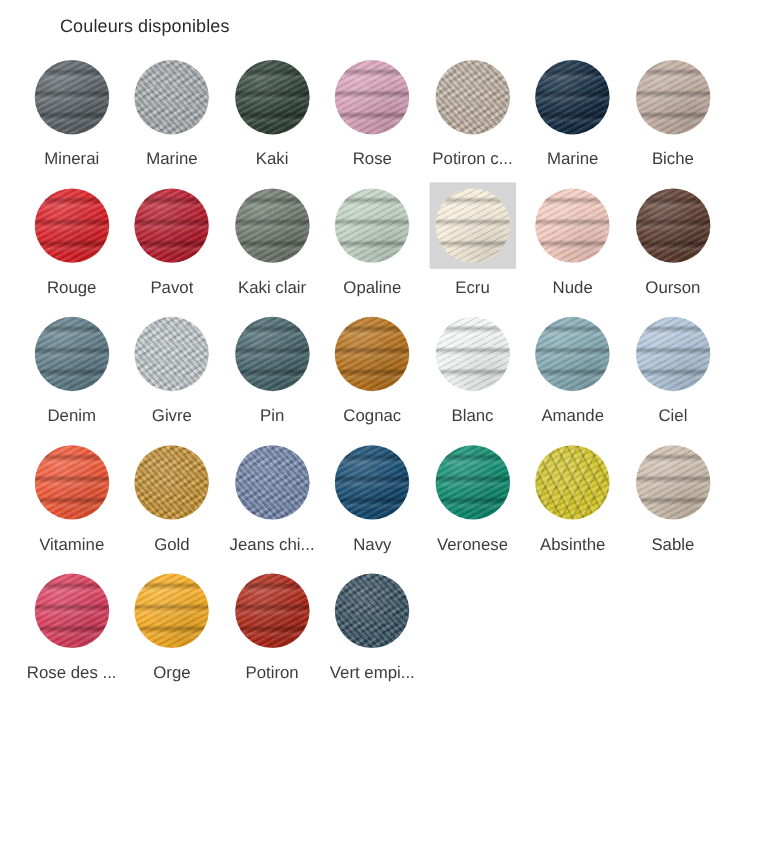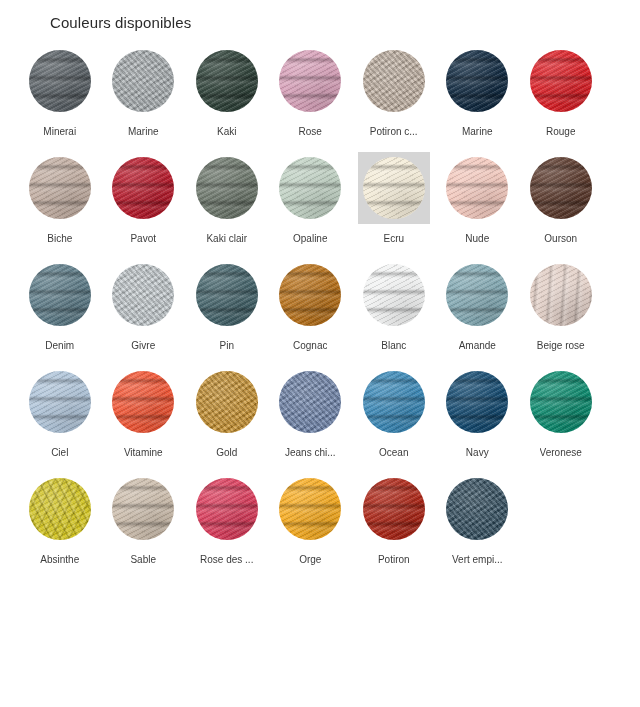--- a/index.html
+++ b/index.html
@@ -173,21 +173,21 @@
         rgba(255,255,255,0.09) 0px,
         rgba(255,255,255,0.09) 3px,
         rgba(0,0,0,0.09) 3px,
         rgba(0,0,0,0.09) 6px
       ),
       radial-gradient(circle at 40% 32%, rgba(255,255,255,0.14), rgba(0,0,0,0) 65%);
   }
 
   .swatch-label {
     margin-top: 7px;
-    font-size: 10px;
+    font-size: 14px;
     line-height: 16px;
     color: #3c3c3c;
     text-align: right;
     max-width: 80px;
     white-space: nowrap;
     overflow: hidden;
     text-overflow: ellipsis;
   }
 </style>
 </head>
@@ -229,32 +229,32 @@
         <div class="swatch-label">Potiron c...</div>
       </div>
       <div class="swatch-cell">
         <div class="swatch-box">
           <div class="swatch-circle" style="background-color: rgb(17, 42, 65);"></div>
         </div>
         <div class="swatch-label">Marine</div>
       </div>
       <div class="swatch-cell">
         <div class="swatch-box">
+          <div class="swatch-circle" style="background-color: rgb(192, 172, 160);"></div>
+        </div>
+        <div class="swatch-label">Biche</div>
+      </div>
+      <div class="swatch-cell">
+        <div class="swatch-box">
           <div class="swatch-circle" style="background-color: rgb(217, 31, 38);"></div>
         </div>
         <div class="swatch-label">Rouge</div>
       </div>
       <div class="swatch-cell">
         <div class="swatch-box">
-          <div class="swatch-circle" style="background-color: rgb(192, 172, 160);"></div>
-        </div>
-        <div class="swatch-label">Biche</div>
-      </div>
-      <div class="swatch-cell">
-        <div class="swatch-box">
           <div class="swatch-circle" style="background-color: rgb(181, 27, 44);"></div>
         </div>
         <div class="swatch-label">Pavot</div>
       </div>
       <div class="swatch-cell">
         <div class="swatch-box">
           <div class="swatch-circle" style="background-color: rgb(109, 119, 108);"></div>
         </div>
         <div class="swatch-label">Kaki clair</div>
       </div>
@@ -313,26 +313,20 @@
         <div class="swatch-label">Blanc</div>
       </div>
       <div class="swatch-cell">
         <div class="swatch-box">
           <div class="swatch-circle" style="background-color: rgb(130, 168, 178);"></div>
         </div>
         <div class="swatch-label">Amande</div>
       </div>
       <div class="swatch-cell">
         <div class="swatch-box">
-          <div class="swatch-circle tex-roving" style="background-color: rgb(226, 207, 198);"></div>
-        </div>
-        <div class="swatch-label">Beige rose</div>
-      </div>
-      <div class="swatch-cell">
-        <div class="swatch-box">
           <div class="swatch-circle" style="background-color: rgb(174, 195, 216);"></div>
         </div>
         <div class="swatch-label">Ciel</div>
       </div>
       <div class="swatch-cell">
         <div class="swatch-box">
           <div class="swatch-circle" style="background-color: rgb(239, 85, 53);"></div>
         </div>
         <div class="swatch-label">Vitamine</div>
       </div>
@@ -343,26 +337,20 @@
         <div class="swatch-label">Gold</div>
       </div>
       <div class="swatch-cell">
         <div class="swatch-box">
           <div class="swatch-circle tex-heather" style="background-color: rgb(109, 131, 171);"></div>
         </div>
         <div class="swatch-label">Jeans chi...</div>
       </div>
       <div class="swatch-cell">
         <div class="swatch-box">
-          <div class="swatch-circle" style="background-color: rgb(58, 135, 181);"></div>
-        </div>
-        <div class="swatch-label">Ocean</div>
-      </div>
-      <div class="swatch-cell">
-        <div class="swatch-box">
           <div class="swatch-circle" style="background-color: rgb(19, 73, 111);"></div>
         </div>
         <div class="swatch-label">Navy</div>
       </div>
       <div class="swatch-cell">
         <div class="swatch-box">
           <div class="swatch-circle" style="background-color: rgb(13, 138, 110);"></div>
         </div>
         <div class="swatch-label">Veronese</div>
       </div>

